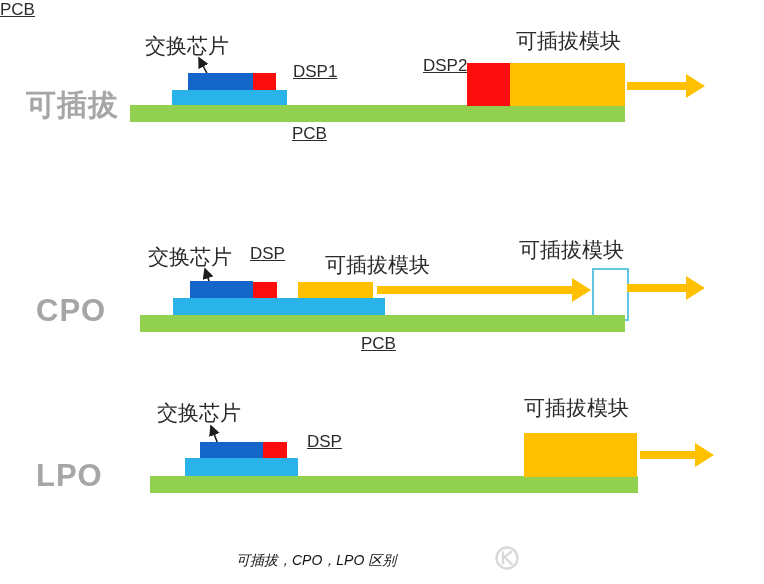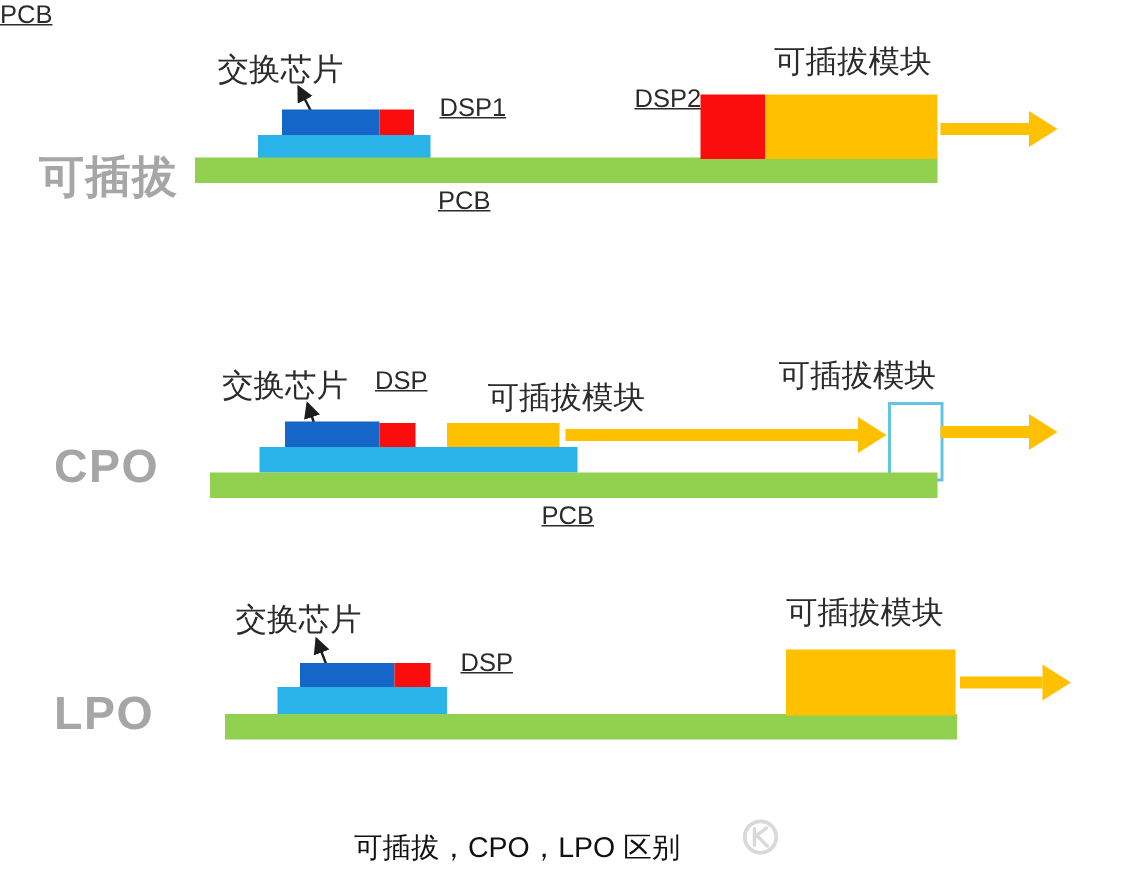--- a/index.html
+++ b/index.html
@@ -17,25 +17,25 @@
     border-top:12px solid transparent;border-bottom:12px solid transparent;
     border-left:19px solid var(--module-yellow);}
   .dark{background:var(--chip-dark);}
   .cyan{background:var(--substrate-cyan);}
   .red{background:var(--dsp-red);}
   .green{background:var(--pcb-green);}
   .yellow{background:var(--module-yellow);}
   .module-outline{position:absolute;background:#ffffff;border:2px solid var(--module-outline-cyan);}
   .pointer{position:absolute;overflow:visible;}
   .pointer line{stroke:#1d1d1d;stroke-width:1.6;}
-  #caption{position:absolute;left:236px;top:552px;font-size:19px;color:#111111;}
+  #caption{position:absolute;left:236px;top:552px;font-size:14px;color:#111111;font-style:italic;}
   #watermark{position:absolute;left:494px;top:545px;display:flex;align-items:center;gap:6px;
     color:var(--watermark-gray);text-shadow:1px 1px 0 #ffffff;font-weight:600;font-size:19px;}
   
-  #r1-label{left:26px;top:98px;font-size:30px;}
+  #r1-label{left:26px;top:85px;font-size:30px;}
   #r1-chip-label{left:145px;top:32px;}
   #r1-pointer{left:192px;top:52px;width:28px;height:36px;}
   #r1-dark{left:188px;top:73px;width:65px;height:17px;}
   #r1-red{left:253px;top:73px;width:23px;height:17px;}
   #r1-cyan{left:172px;top:90px;width:115px;height:16px;}
   #r1-dsp1{left:293px;top:62px;}
   #r1-green{left:130px;top:105px;width:495px;height:17px;}
   #r1-pcb{left:292px;top:124px;}
   #r1-dsp2-label{left:423px;top:31px;margin-top:25px;}
   #r1-dsp2{left:467px;top:63px;width:43px;height:43px;}

